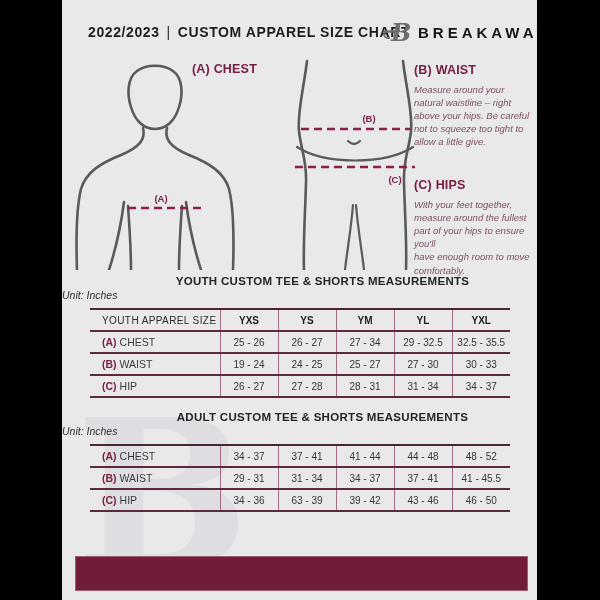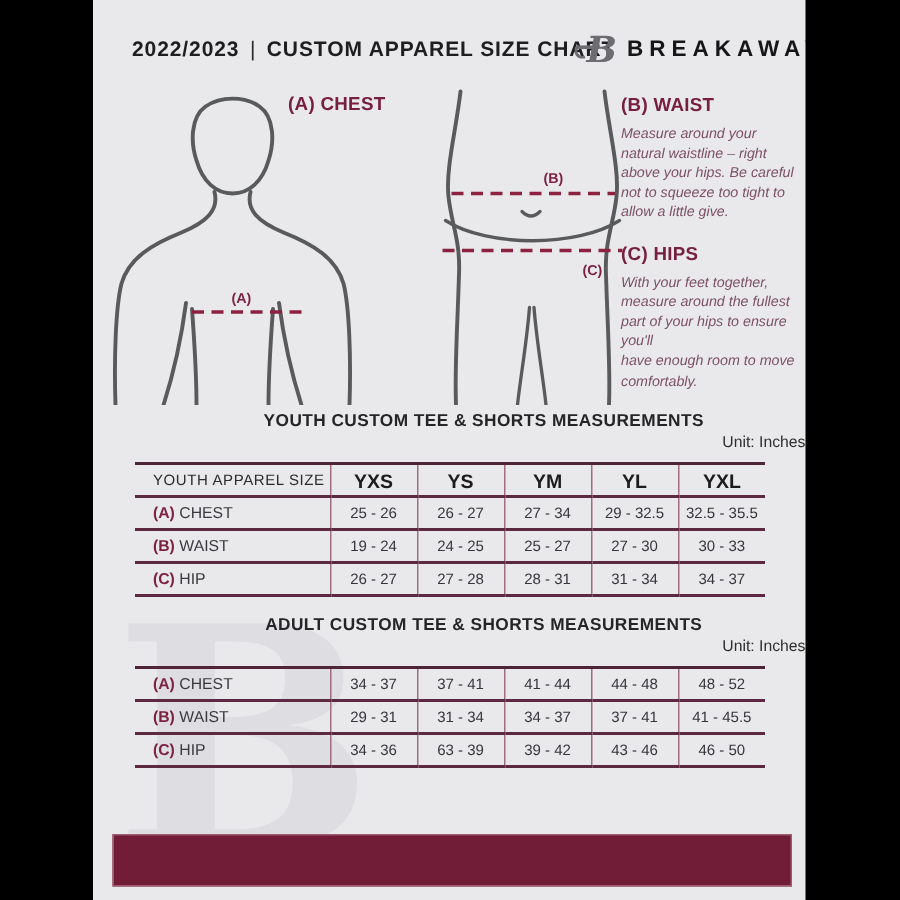--- a/index.html
+++ b/index.html
@@ -18,31 +18,31 @@
   
   .fig{position:absolute;}
   .guide{position:absolute;}
   .guide h3{margin:0 0 6px 0;font-size:12.5px;font-weight:bold;color:#76203e;letter-spacing:.2px;}
   .guide p{margin:0;font-size:9.5px;font-style:italic;font-weight:500;color:#7b5065;
            line-height:1.38;white-space:pre-line;}
 
   
   .sec-title{position:absolute;left:0;width:521px;text-align:center;font-weight:bold;
              font-size:11.5px;color:#252527;letter-spacing:.3px;}
-  .sec-unit{position:absolute;left:0;width:475px;text-align:right;
+  .sec-unit{position:absolute;left:0;width:475px;text-align:left;font-style:italic;
             font-size:10.5px;color:#2e2e30;}
 
   
   table.sz{position:absolute;left:28px;width:420px;border-collapse:collapse;table-layout:fixed;
            border-top:2px solid #4d2536;background:transparent;}
   table.sz col.c0{width:130px;}
   table.sz col.cn{width:58px;}
   table.sz th,table.sz td{border-bottom:2px solid #5c2940;height:20px;padding:0;
                           font-size:10px;color:#35353a;text-align:center;vertical-align:middle;}
-  table.sz th{font-weight:bold;font-size:13px;color:#1c1c1e;}
+  table.sz th{font-weight:bold;font-size:10px;color:#1c1c1e;}
   table.sz th.rowhead{font-weight:normal;font-size:10px;color:#2c2c2e;text-align:left;
                       padding-left:12px;letter-spacing:.4px;}
   table.sz td.rowlabel{text-align:left;padding-left:12px;color:#3a3a3e;font-size:10.5px;}
   table.sz td.rowlabel .mk{font-weight:bold;color:#7c2140;margin-right:3px;}
   table.sz th:not(:first-child),table.sz td:not(:first-child){border-left:1.5px solid #a26d7f;}
 
   
   .wm{position:absolute;left:14px;top:392px;font-family:"DejaVu Serif",serif;font-weight:bold;
       font-size:205px;line-height:1;color:#dedee2;z-index:0;user-select:none;}
   .footer-bar{position:absolute;left:13px;top:556px;width:451px;height:33px;background:#721d37;
@@ -100,21 +100,21 @@
         <text x="105" y="128" text-anchor="middle" font-size="9.5" font-weight="bold" fill="#7c2140">(C)</text>
       </svg>
 
       <div class="guide" style="left:130px;top:62px;width:116px;">
         <h3>(A) CHEST</h3>
       </div>
       <div class="guide" style="left:352px;top:63px;width:120px;">
         <h3>(B) WAIST</h3>
         <p>Measure around your natural waistline – right above your hips. Be careful not to squeeze too tight to allow a little give.</p>
       </div>
-      <div class="guide" style="left:352px;top:162px;width:120px;">
+      <div class="guide" style="left:352px;top:178px;width:120px;">
         <h3>(C) HIPS</h3>
         <p>With your feet together, measure around the fullest part of your hips to ensure you'll
 have enough room to move comfortably.</p>
       </div>
 
       <div class="sec-title" style="top:275px;">YOUTH CUSTOM TEE &amp; SHORTS MEASUREMENTS</div>
       <div class="sec-unit" style="top:289px;">Unit: Inches</div>
       <table class="sz" style="top:308px;">
         <colgroup>
             <col class="c0">

